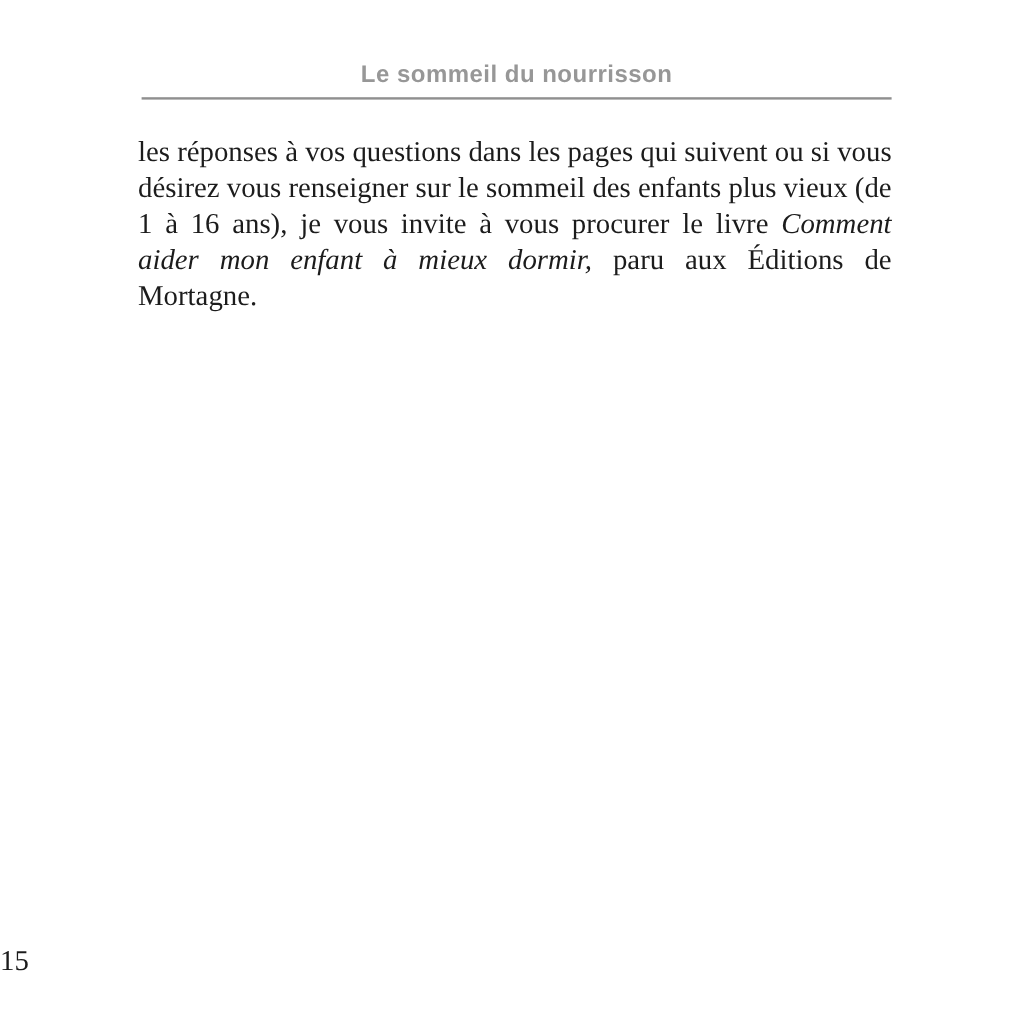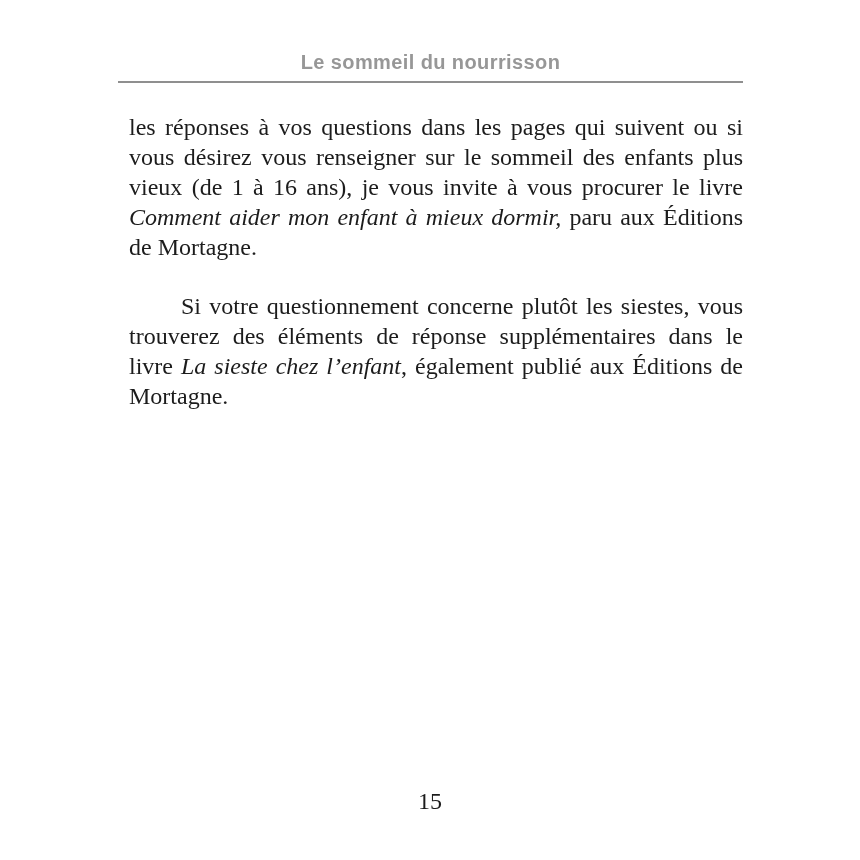--- a/index.html
+++ b/index.html
@@ -31,35 +31,33 @@
     background: #8f8f8f;
   }
   .content {
     position: absolute;
     top: 112px; left: 115px; width: 628px;
     font-size: 24px;
     line-height: 30px;
     text-align: justify;
     color: #1c1c1c;
   }
-  .para { margin: 0 0 29px 14px; }
+  .para { margin: 0 0 29px 0; }
   .para.indent { text-indent: 52px; }
   .italic { font-style: italic; }
   .folio {
     position: absolute;
     top: 788px; left: 0; width: 860px;
-    text-align: center;
     font-size: 24px;
     color: #1c1c1c;
   }
 </style>
 </head>
 <body>
 
 <div class="page">
   <div class="running-head">Le sommeil du nourrisson</div>
   <div class="head-rule"></div>
   <div class="content">
       <p class="para"><span>les réponses à vos questions dans les pages qui suivent ou si vous désirez vous renseigner sur le sommeil des enfants plus vieux (de 1 à 16 ans), je vous invite à vous procurer le livre </span><span class="italic">Comment aider mon enfant à mieux dormir,</span><span> paru aux Éditions de Mortagne.</span></p>
-      <p class="para indent"><span>Si votre questionnement concerne plutôt les siestes, vous trouverez des éléments de réponse supplémentaires dans le livre </span><span class="italic">La sieste chez l’enfant</span><span>, également publié aux Éditions de Mortagne.</span></p>
     </div>
   <div class="folio">15</div>
 </div>
 
 </body></html>

